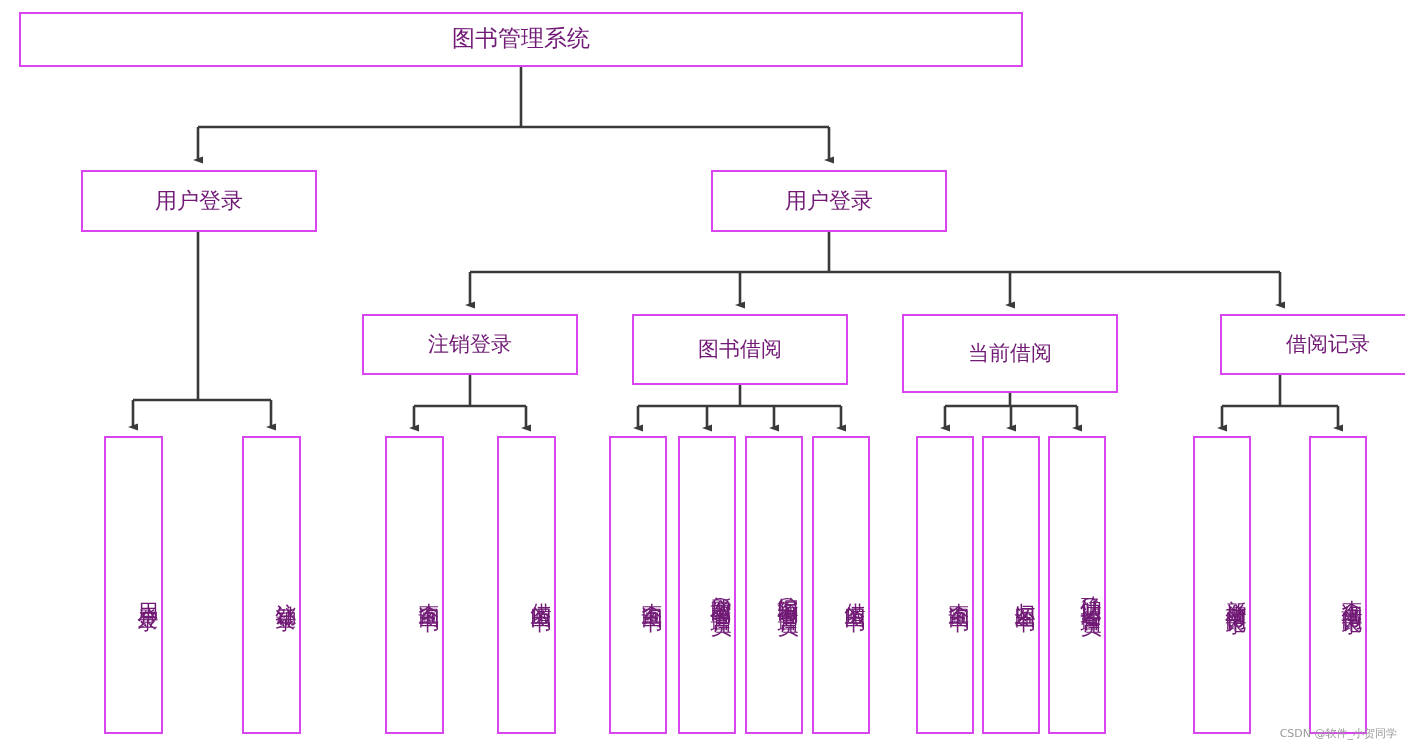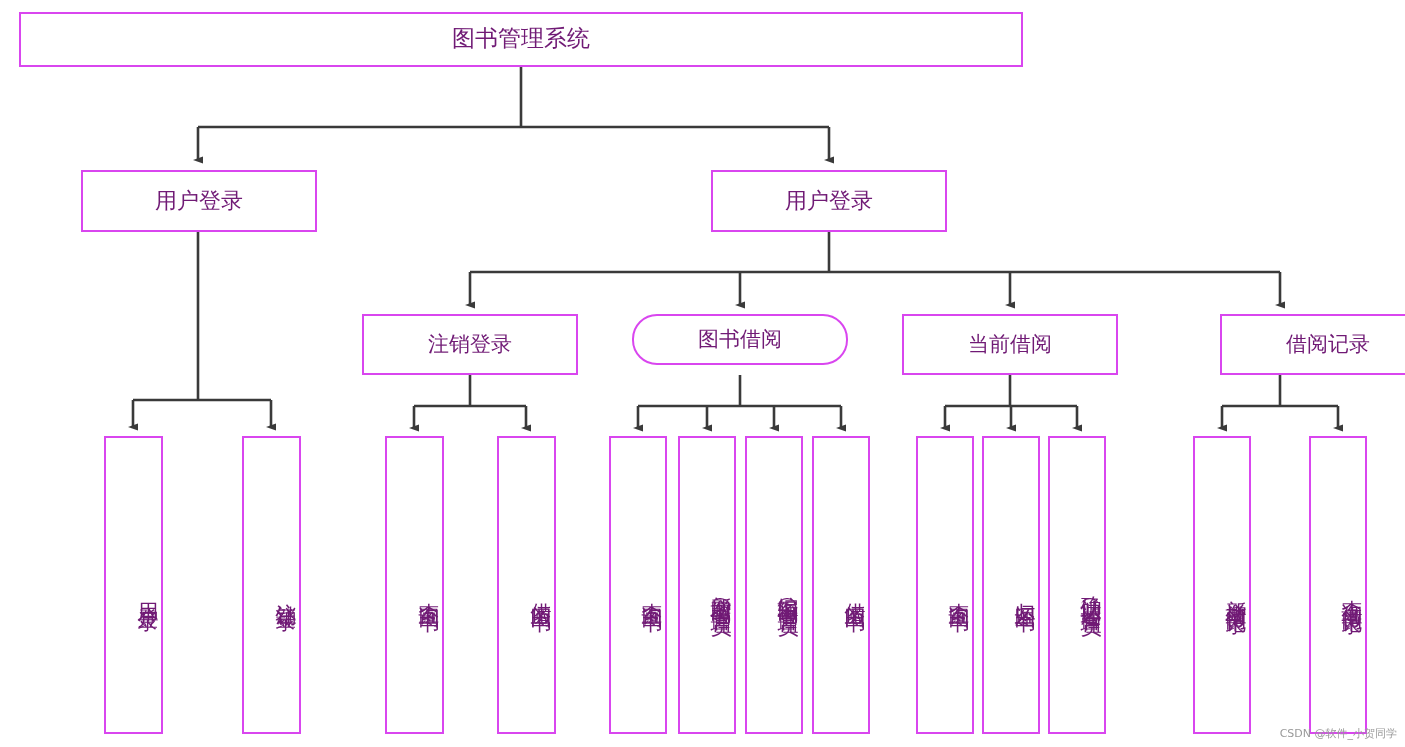--- a/index.html
+++ b/index.html
@@ -137,24 +137,24 @@
   <div class="node level2" style="left:81px; top:170px; width:236px; height:62px;">
     <span class="lbl">用户登录</span>
   </div>
   <div class="node level2" style="left:711px; top:170px; width:236px; height:62px;">
     <span class="lbl">用户登录</span>
   </div>
 
   <div class="node level3" style="left:362px; top:314px; width:216px; height:61px;">
     <span class="lbl">注销登录</span>
   </div>
-  <div class="node level3" style="left:632px; top:314px; width:216px; height:51px;border-radius:25px;">
+  <div class="node level3" style="left:632px; top:314px; width:216px; height:71px;">
     <span class="lbl">图书借阅</span>
   </div>
-  <div class="node level3" style="left:902px; top:314px; width:216px; height:61px;">
+  <div class="node level3" style="left:902px; top:314px; width:216px; height:79px;">
     <span class="lbl">当前借阅</span>
   </div>
   <div class="node level3" style="left:1172px; top:314px; width:216px; height:61px;margin-left:48px;">
     <span class="lbl">借阅记录</span>
   </div>
 
   <div class="node leaf" style="left:104px; top:436px; width:59px; height:298px;">
     <span class="lbl">用户登录</span>
   </div>
   <div class="node leaf" style="left:242px; top:436px; width:59px; height:298px;">

